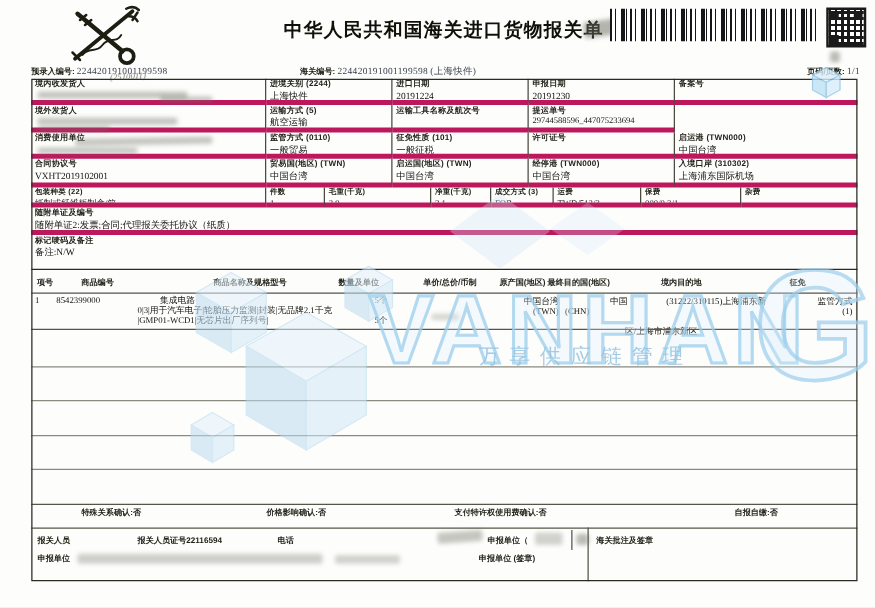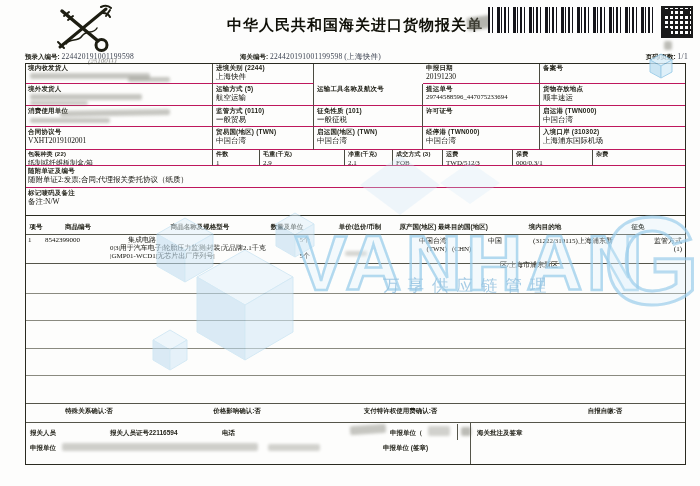--- a/index.html
+++ b/index.html
@@ -1,21 +1,21 @@
 <!DOCTYPE html>
 <html><head>
 <meta charset="utf-8">
 <style>
   *{box-sizing:border-box;margin:0;padding:0}
   html,body{background:#e8e8e8}
   .page{position:relative;width:700px;height:486px;background:#fdfdfc;overflow:hidden;
         font-family:"Liberation Serif","DejaVu Serif",serif;color:#15150f}
   .frame{position:absolute;left:25px;top:63px;width:661px;height:402px;
          border:1.5px solid #2a2a20;pointer-events:none;z-index:9}
-  .cell{position:absolute;border-right:1px solid #4a4a40;border-bottom:1px solid #be185d;
+  .cell{position:absolute;border-right:1px solid #4a4a40;border-bottom:4px solid #be185d;
         padding:1px 3px;overflow:hidden;background:transparent}
   .noR{border-right:none}
   .lb{display:block;font:bold 6.5px/1.25 "Liberation Sans","DejaVu Sans",sans-serif;color:#23231a;letter-spacing:.2px}
   .vl{display:block;font:7.5px/1.2 "Liberation Serif","DejaVu Serif",serif;color:#12120c}
   .hline{position:absolute;background:#55554a;height:1px}
   .vline{position:absolute;background:#55554a;width:1px}
   .gh{position:absolute;font:bold 6.5px/12px "Liberation Sans","DejaVu Sans",sans-serif;
       text-align:center;color:#23231a;white-space:nowrap}
   .gv{position:absolute;font:7px/8.5px "Liberation Serif","DejaVu Serif",serif;color:#12120c;white-space:nowrap}
   .cf{position:absolute;font:bold 6.5px/12px "Liberation Sans","DejaVu Sans",sans-serif;
@@ -91,20 +91,24 @@
     <span class="lb">境内收发货人</span>
   </div>
   <div class="hand" style="left:88px;top:57px;transform:rotate(-3deg)">(2510011)</div>
   <div class="smudge" style="left:30px;top:73px;width:120px;height:6px"></div>
   <div class="smudge" style="left:128px;top:77px;width:42px;height:5px"></div>
 
   <div class="cell" style="left:213px;top:63px;width:101px;height:21px">
     <span class="lb">进境关别 (2244)</span>
     <span class="vl">上海快件</span>
   </div>
+  <div class="cell" style="left:314px;top:63px;width:109px;height:21px">
+    <span class="lb">进口日期</span>
+    <span class="vl">20191224</span>
+  </div>
   <div class="cell" style="left:423px;top:63px;width:117px;height:21px">
     <span class="lb">申报日期</span>
     <span class="vl">20191230</span>
   </div>
   <div class="cell noR" style="left:540px;top:63px;width:146px;height:21px">
     <span class="lb">备案号</span>
   </div>
 
   <div class="cell" style="left:25px;top:84px;width:188px;height:22px">
     <span class="lb">境外发货人</span>
@@ -115,24 +119,20 @@
   <div class="cell" style="left:213px;top:84px;width:101px;height:22px">
     <span class="lb">运输方式 (5)</span>
     <span class="vl">航空运输</span>
   </div>
   <div class="cell" style="left:314px;top:84px;width:109px;height:22px">
     <span class="lb">运输工具名称及航次号</span>
   </div>
   <div class="cell" style="left:423px;top:84px;width:117px;height:22px">
     <span class="lb">提运单号</span>
     <span class="vl" style="font-size:6.8px">29744588596_447075233694</span>
-  </div>
-  <div class="cell noR" style="left:540px;top:84px;width:146px;height:22px">
-    <span class="lb">货物存放地点</span>
-    <span class="vl">顺丰速运</span>
   </div>
 
   <div class="cell" style="left:25px;top:106px;width:188px;height:21px">
     <span class="lb">消费使用单位</span>
   </div>
   <div class="smudge" style="left:60px;top:110px;width:110px;height:6px;transform:rotate(-1deg)"></div>
   <div class="smudge" style="left:30px;top:118px;width:80px;height:5px"></div>
 
   <div class="cell" style="left:213px;top:106px;width:101px;height:21px">
     <span class="lb">监管方式 (0110)</span>

